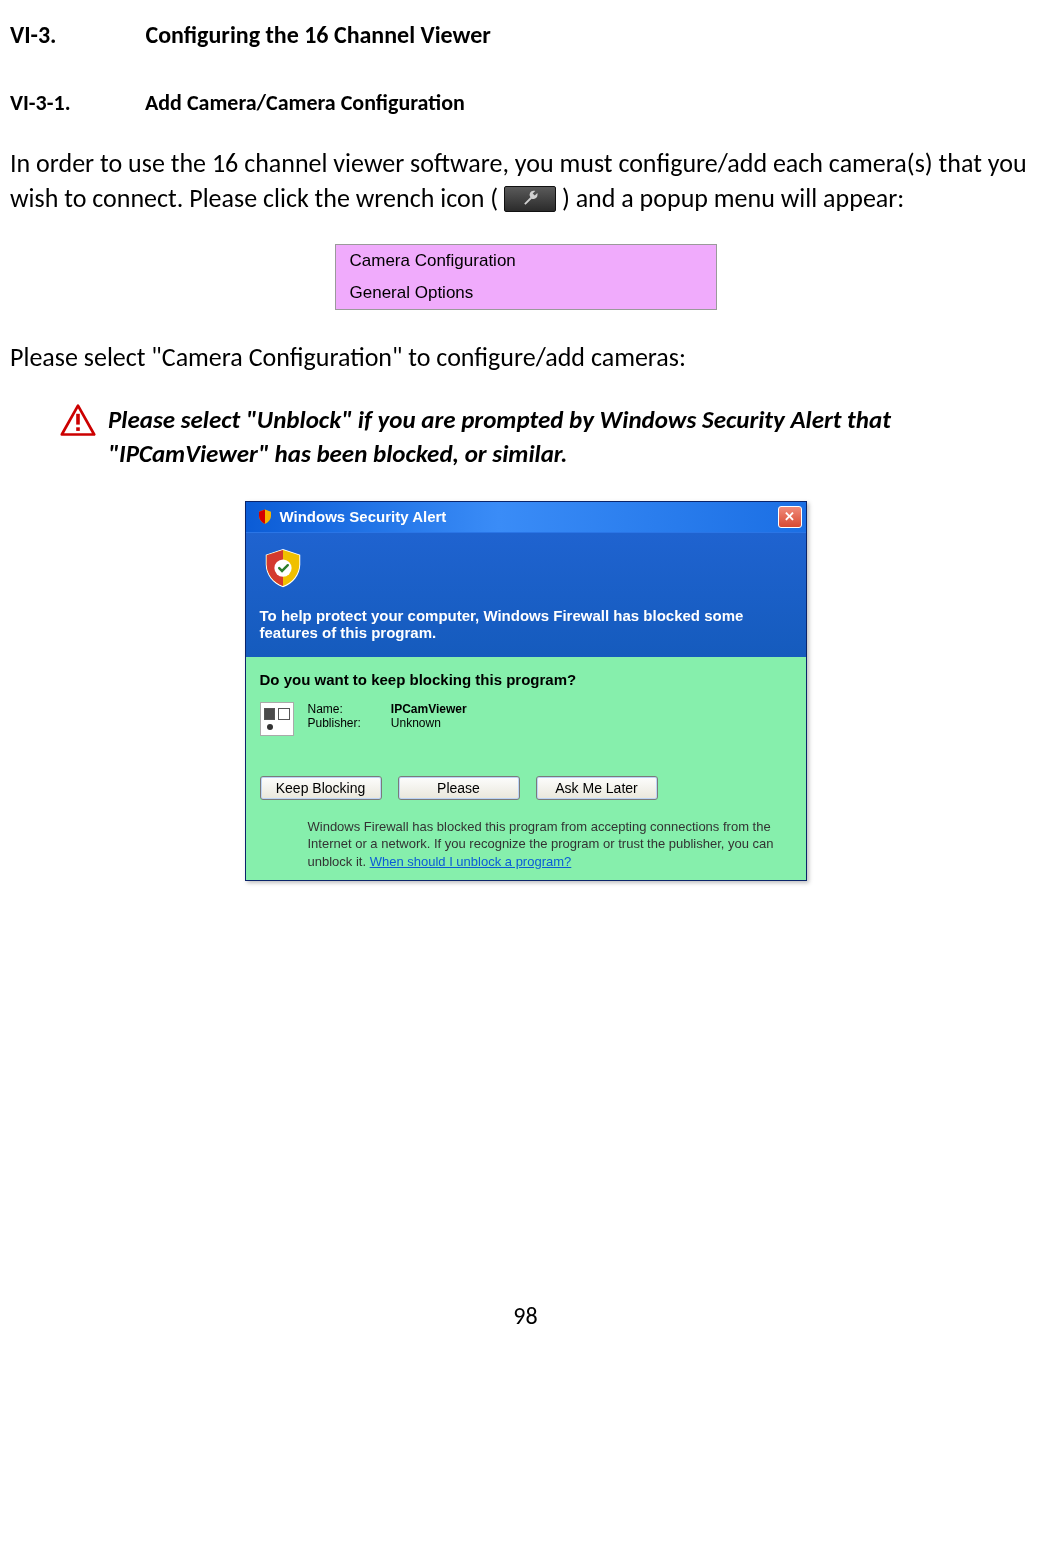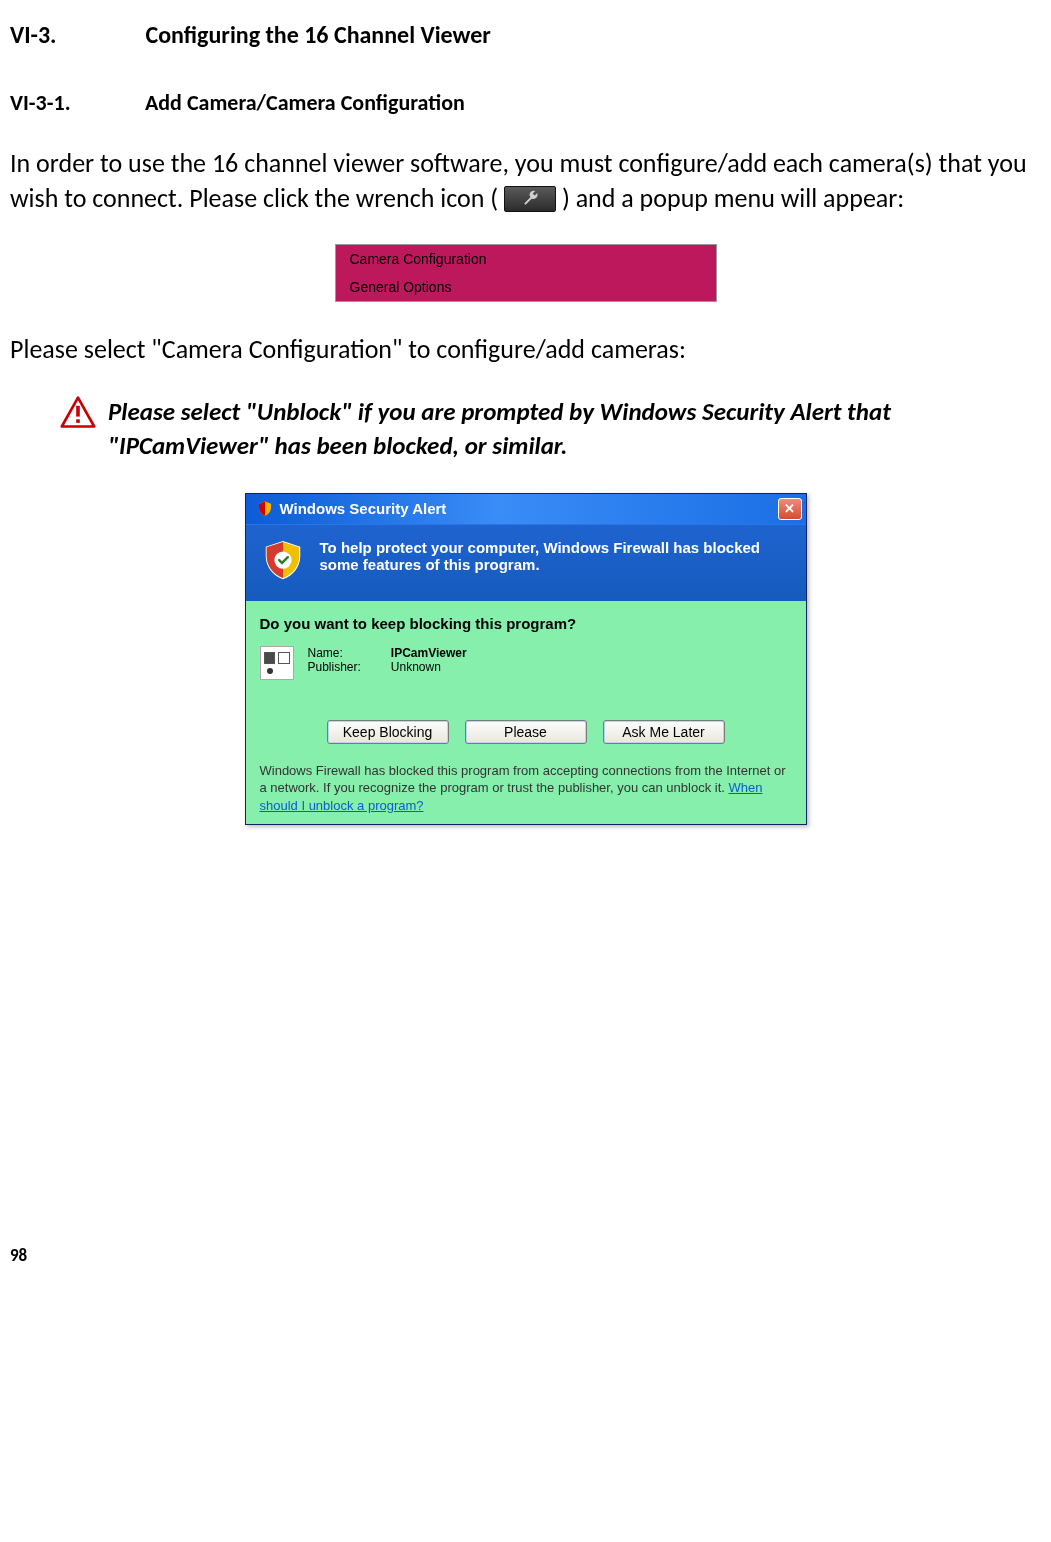--- a/index.html
+++ b/index.html
@@ -42,23 +42,23 @@
     vertical-align: middle;
     font-size: 16px;
     color: #ddd;
     position: relative;
     top: -2px;
   }
   .popup-menu {
     width: 380px;
     margin: 6px auto 30px auto;
     border: 1px solid #9a9a9a;
-    background: #be185d;
+    background: #f0abfc;
     font-family: Tahoma, Arial, sans-serif;
-    font-size: 14px;
+    font-size: 17px;
   }
   .popup-menu div {
     padding: 6px 14px;
   }
   .warning-row {
     display: flex;
     align-items: flex-start;
     gap: 12px;
     margin: 0 0 30px 50px;
   }
@@ -113,20 +113,21 @@
   .blueband {
     background: linear-gradient(#1f63d0,#155bbd);
     color: #fff;
     display: flex;
     align-items: flex-start;
     gap: 14px;
     padding: 14px 14px 16px 14px;
     font-size: 15px;
     font-weight: bold;
     border-top: 1px solid #2a75e6;
+    flex-direction: column;
   }
   .blueband .bigshield {
     width: 46px;
     height: 46px;
     flex: 0 0 46px;
   }
   .content {
     background: #86efac;
     padding: 14px 14px 10px 14px;
     font-size: 14px;
@@ -154,45 +155,45 @@
     box-sizing: border-box;
   }
   .prog-icon .r1 { display:flex; gap:3px; }
   .prog-icon .sq { width:10px; height:10px; border:1px solid #555; }
   .prog-icon .dot { width:6px; height:6px; border-radius:50%; background:#333; margin-left:3px; }
   .prog-info { font-size: 12px; }
   .prog-info .lab { display:inline-block; width: 80px; }
   .prog-info .val-bold { font-weight: bold; }
   .btn-row {
     display: flex;
-    justify-content: center;
     gap: 16px;
     margin-bottom: 18px;
   }
   .btn {
     min-width: 120px;
     padding: 3px 0;
     font-size: 14px;
     font-family: Tahoma, Arial, sans-serif;
     background: linear-gradient(#fdfdfd,#e9e7db);
     border: 1px solid #7a7a7a;
     border-radius: 3px;
     text-align: center;
     box-shadow: 0 0 0 1px #bcd4f6 inset;
   }
   .explain {
     font-size: 13px;
     color: #333;
     line-height: 1.35;
+    margin-left: 48px;
   }
   .explain .link { color: #0b5cd6; text-decoration: underline; }
   .page-num {
-    font-size: 17px;
+    text-align: center;
+    font-size: 24px;
     margin-top: 420px;
-    font-weight: bold;
   }
 </style>
 </head>
 <body>
 
 <div class="h1">
   <span class="sec-num">VI-3.</span>
   <span>Configuring the 16 Channel Viewer</span>
 </div>
 

